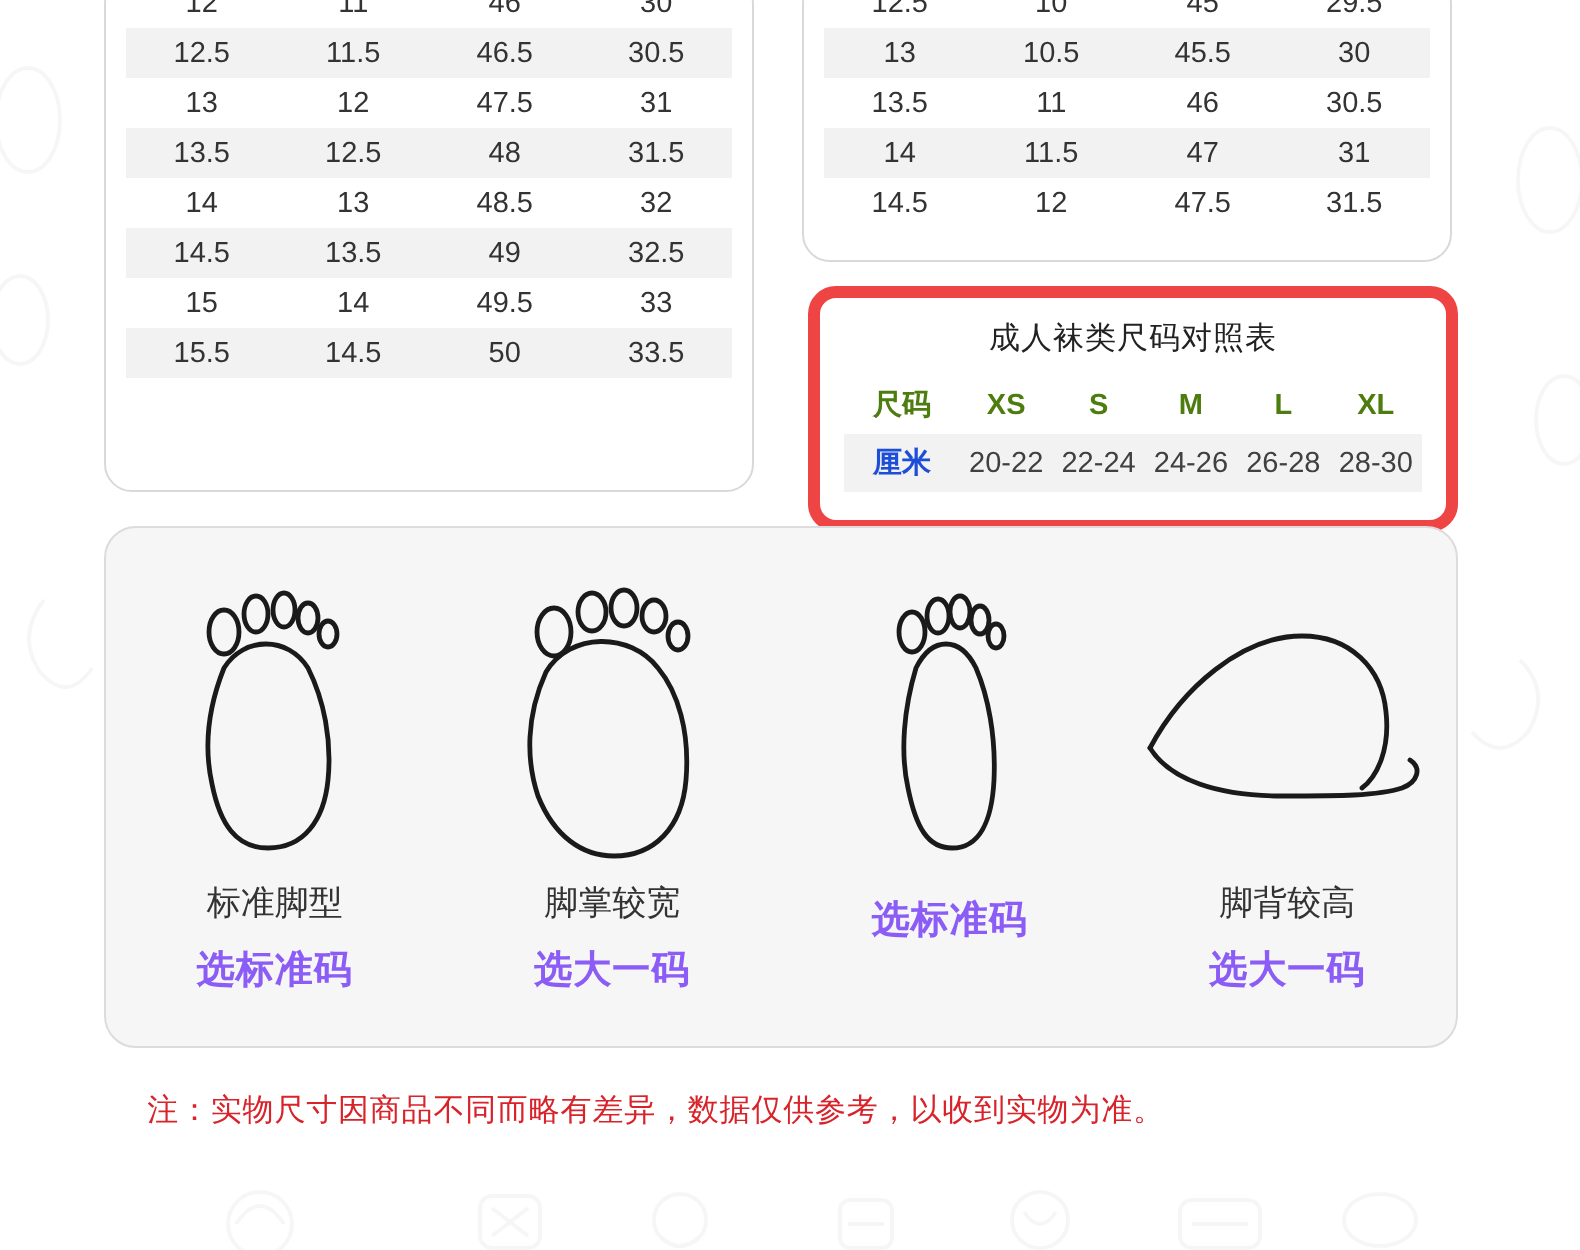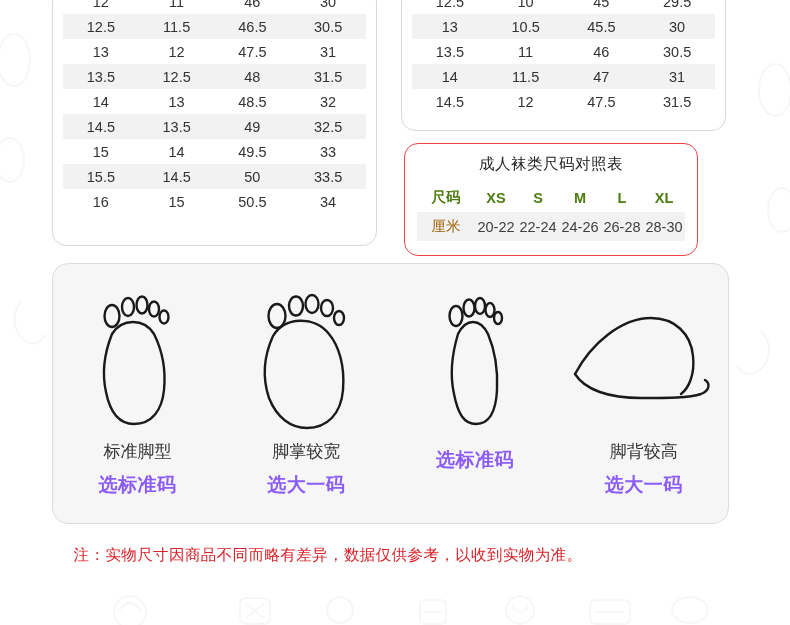--- a/index.html
+++ b/index.html
@@ -74,23 +74,23 @@
   }
   table.size-table tr.alt td {
     background: #f2f2f2;
   }
 
   
   .socks-card {
     position: absolute;
     left: 404px;
     top: 143px;
-    width: 294px;
-    box-sizing: border-box;
-    border: 1px solid #ef4444;
+    width: 325px;
+    box-sizing: border-box;
+    border: 6px solid #ef4444;
     border-radius: 14px;
     background: #ffffff;
     padding: 10px 12px 14px 12px;
   }
   .socks-title {
     text-align: center;
     font-size: 15.5px;
     color: #222;
     margin-bottom: 8px;
     letter-spacing: 0.5px;
@@ -100,22 +100,22 @@
     border-collapse: collapse;
     font-size: 14.5px;
   }
   table.socks-table td {
     text-align: center;
     padding: 5px 0;
     color: #404040;
   }
   table.socks-table td.rowhead {
     width: 58px;
-    font-weight: normal;
-    color: #a16207;
+    font-weight: bold;
+    color: #1d4ed8;
   }
   table.socks-table tr.shaded td {
     background: #f2f2f2;
   }
   table.socks-table tr.head td {
     font-weight: bold;
     color: #4d7c0f;
   }
 
   
@@ -243,26 +243,20 @@
               <td>14</td>
               <td>49.5</td>
               <td>33</td>
             </tr>
             <tr class="alt">
               <td>15.5</td>
               <td>14.5</td>
               <td>50</td>
               <td>33.5</td>
             </tr>
-            <tr>
-              <td>16</td>
-              <td>15</td>
-              <td>50.5</td>
-              <td>34</td>
-            </tr>
           </tbody>
       </table>
     </div>
     <div class="table-card right">
       <table class="size-table">
         <tbody id="right-rows">
             <tr>
               <td>12.5</td>
               <td>10</td>
               <td>45</td>

